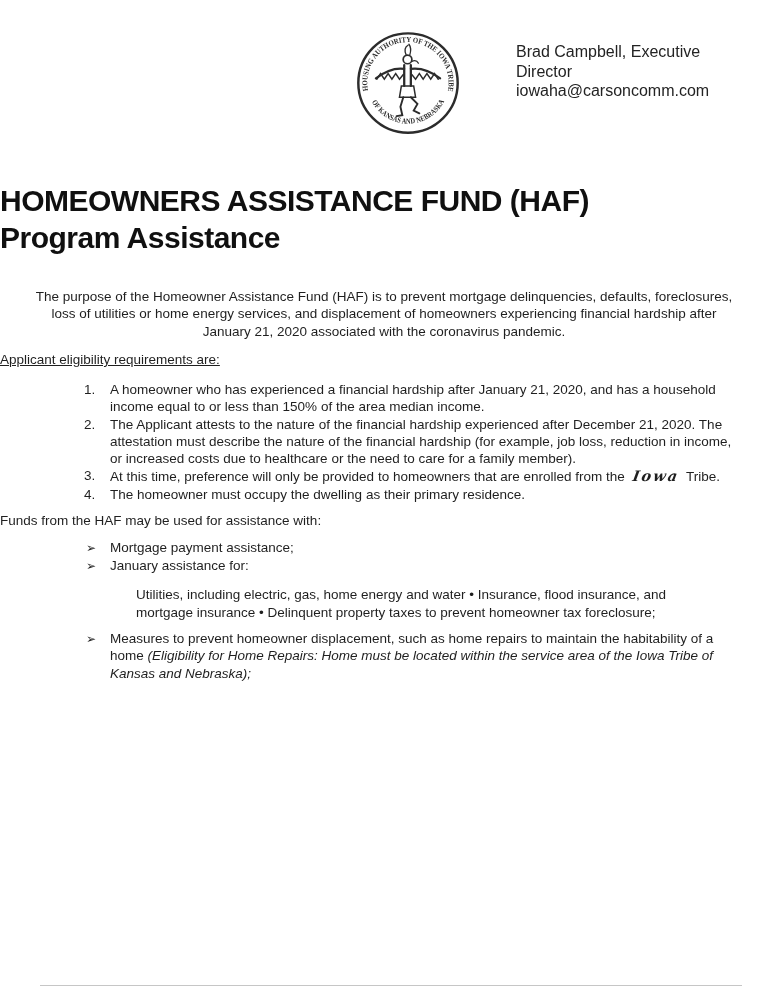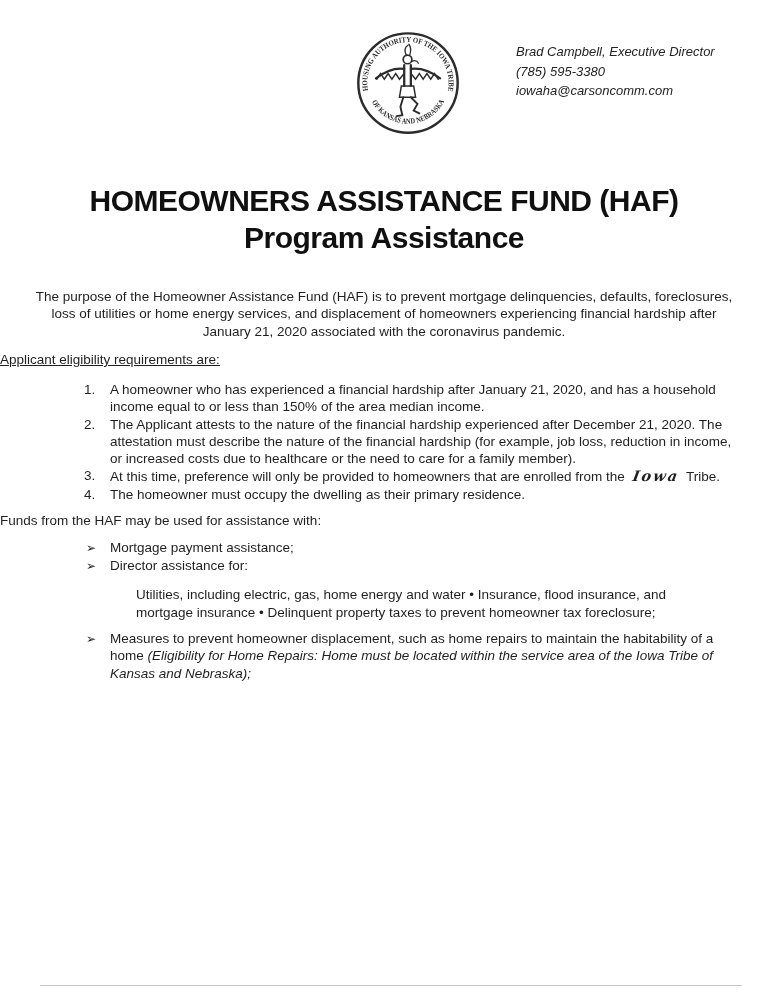--- a/index.html
+++ b/index.html
@@ -26,29 +26,27 @@
     position: absolute; left: 330px; top: 136px; width: 160px;
     text-align: center;
     font-family: "Liberation Serif", serif;
     font-weight: bold;
     font-size: 8.5px; line-height: 11px;
     color: #2b2b2b;
     letter-spacing: 0.2px;
   }
   .contact {
     position: absolute; left: 516px; top: 42px; width: 240px;
-    font-size: 13px; line-height: 19.5px;
+    font-size: 16px; line-height: 19.5px;
     color: #232323;
-    font-style: italic;
   }
 
   
   .doc-title {
     position: absolute; top: 182px; left: 0; width: 768px;
-    text-align: center;
     font-weight: bold;
     font-size: 30px; line-height: 37px;
     letter-spacing: -0.5px;
     color: #101010;
   }
 
   
   .intro {
     position: absolute; top: 288px; left: 34px; width: 700px;
     text-align: center;
@@ -140,21 +138,20 @@
         <path d="M 53,58 L 66,58 L 68,70 L 51,70 Z" stroke-width="1.6"></path>
         <path d="M 55,70 L 52,80 L 54,89 L 48,90" stroke-width="2"></path>
         <path d="M 63,70 L 70,77 L 66,84 L 72,87" stroke-width="2"></path>
       </g>
     </svg>
   </div>
 
 
   <div class="contact">
     <div>Brad Campbell, Executive Director</div>
-    <div>(785) 595-3380</div>
     <div>iowaha@carsoncomm.com</div>
   </div>
 
   <div class="doc-title">
     <div>HOMEOWNERS ASSISTANCE FUND (HAF)</div>
     <div>Program Assistance</div>
   </div>
 
   <p class="intro">The purpose of the Homeowner Assistance Fund (HAF) is to prevent mortgage delinquencies, defaults, foreclosures, loss of utilities or home energy services, and displacement of homeowners experiencing financial hardship after January 21, 2020 associated with the coronavirus pandemic.</p>
 
@@ -183,21 +180,21 @@
 
   <div class="funds-heading">Funds from the HAF may be used for assistance with:</div>
 
   <div class="arrow-list">
     <div class="arrow-item">
       <span class="marker">➢</span>
       <span>Mortgage payment assistance;</span>
     </div>
     <div class="arrow-item">
       <span class="marker">➢</span>
-      <span>Director assistance for:</span>
+      <span>January assistance for:</span>
     </div>
   </div>
 
   <p class="sub-par">Utilities, including electric, gas, home energy and water • Insurance, flood insurance, and mortgage insurance • Delinquent property taxes to prevent homeowner tax foreclosure;</p>
 
   <div class="arrow-item-3">
     <span class="marker">➢</span>
     <span class="bullet-text"><span>Measures to prevent homeowner displacement, such as home repairs to maintain the habitability of a home </span><span class="italic-seg">(Eligibility for Home Repairs: Home must be located within the service area of the Iowa Tribe of Kansas and Nebraska);</span></span>
   </div>
 

